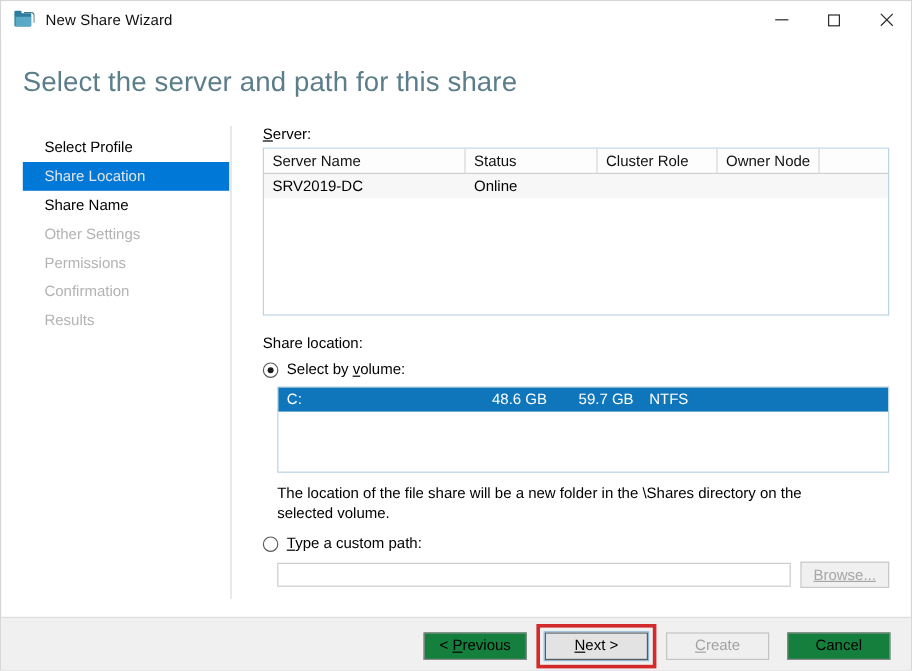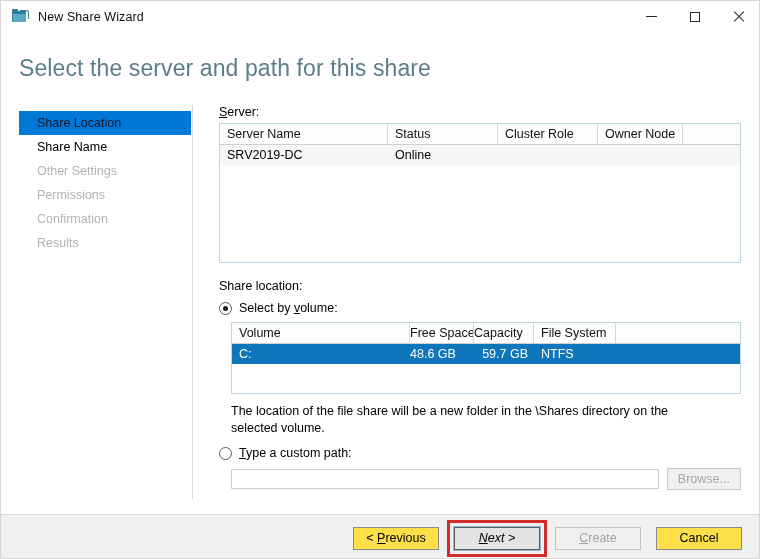--- a/index.html
+++ b/index.html
@@ -136,21 +136,21 @@
     line-height: 24px;
     padding-left: 18px;
     font-size: 12.5px;
     color: #000000;
     white-space: nowrap;
     box-sizing: border-box;
   }
   .side-item.disabled { color: #b3b3b3; }
   .side-item.selected {
     background: #0078d7;
-    color: #0f172a;
+    color: #e5e5e5;
   }
   .side-divider {
     position: absolute;
     left: 191px; top: 104px;
     width: 0; height: 394px;
     border-left: 1px solid #d9d9d9;
   }
 
   
   .content { position: absolute; left: 218px; top: 104px; width: 522px; }
@@ -282,20 +282,21 @@
     width: 75px; height: 22px;
     border: 1px solid #c8c8c8;
     background: #f0f0f0;
     color: #a6a6a6;
     font-family: "Liberation Sans", sans-serif;
     font-size: 12.5px;
     line-height: 20px;
     text-align: center;
     box-sizing: border-box;
     white-space: nowrap;
+    text-decoration: underline;
   }
 
   
   .footer-sep {
     position: absolute;
     left: 0; top: 513px;
     width: 758px; height: 0;
     border-top: 1px solid #dcdcdc;
   }
   .footer {
@@ -306,41 +307,40 @@
   }
   .footer-buttons {
     position: absolute;
     right: 17px; top: 12px;
     display: flex;
     align-items: center;
   }
   .btn {
     width: 86px; height: 23px;
     border: 1px solid #8a8a8a;
-    background: #fde047;
+    background: #15803d;
     font-family: "Liberation Sans", sans-serif;
     font-size: 12.5px;
     line-height: 21px;
     text-align: center;
     color: #000000;
     box-sizing: border-box;
     margin-left: 15px;
     white-space: nowrap;
   }
   .btn.disabled {
     color: #a3a3a3;
     border-color: #c4c4c4;
     background: #efefef;
   }
   .btn u { text-decoration: underline; }
   .btn-next-wrap {
     position: relative;
     margin-left: 15px;
     display: inline-block;
-    font-style: italic;
   }
   .btn-next {
     width: 86px; height: 23px;
     border: 1px solid #5b5b5b;
     outline: 1px solid #8fb8d8;
     background: #e3e3e3;
     font-size: 12.5px;
     line-height: 21px;
     text-align: center;
     color: #000000;
@@ -378,20 +378,21 @@
       </div>
       <div class="win-btn">
         <div class="glyph-close"></div>
       </div>
     </div>
   </div>
 
   <div class="page-heading">Select the server and path for this share</div>
 
   <div class="sidebar">
+    <div class="side-item">Select Profile</div>
     <div class="side-item selected">Share Location</div>
     <div class="side-item">Share Name</div>
     <div class="side-item disabled">Other Settings</div>
     <div class="side-item disabled">Permissions</div>
     <div class="side-item disabled">Confirmation</div>
     <div class="side-item disabled">Results</div>
   </div>
   <div class="side-divider"></div>
 
   <div class="content">
@@ -415,27 +416,20 @@
 
     <div id="volume-section">
       <div class="field-label">Share location:</div>
 
       <div class="radio-line">
         <div class="radio checked"></div>
         <div class="radio-label">Select by <u>v</u>olume:</div>
       </div>
 
       <div class="grid" id="volume-grid">
-        <div class="grid-head">
-          <div class="cell col-vol">Volume</div>
-          <div class="cell col-free" style="padding-left:7px;text-align:left;">Free Space</div>
-          <div class="cell col-cap" style="padding-left:7px;text-align:left;">Capacity</div>
-          <div class="cell col-fs">File System</div>
-          <div class="cell col-filler last"></div>
-        </div>
         <div class="grid-row selected">
           <div class="cell col-vol">C:</div>
           <div class="cell col-free">48.6 GB</div>
           <div class="cell col-cap">59.7 GB</div>
           <div class="cell col-fs">NTFS</div>
           <div class="cell col-filler"></div>
         </div>
       </div>
 
       <div class="hint-text">The location of the file share will be a new folder in the \Shares directory on the selected volume.</div>

